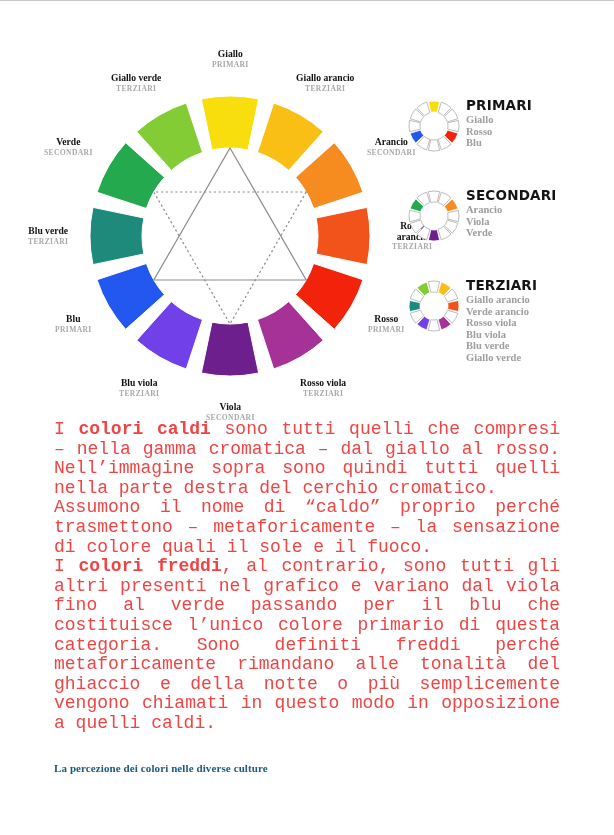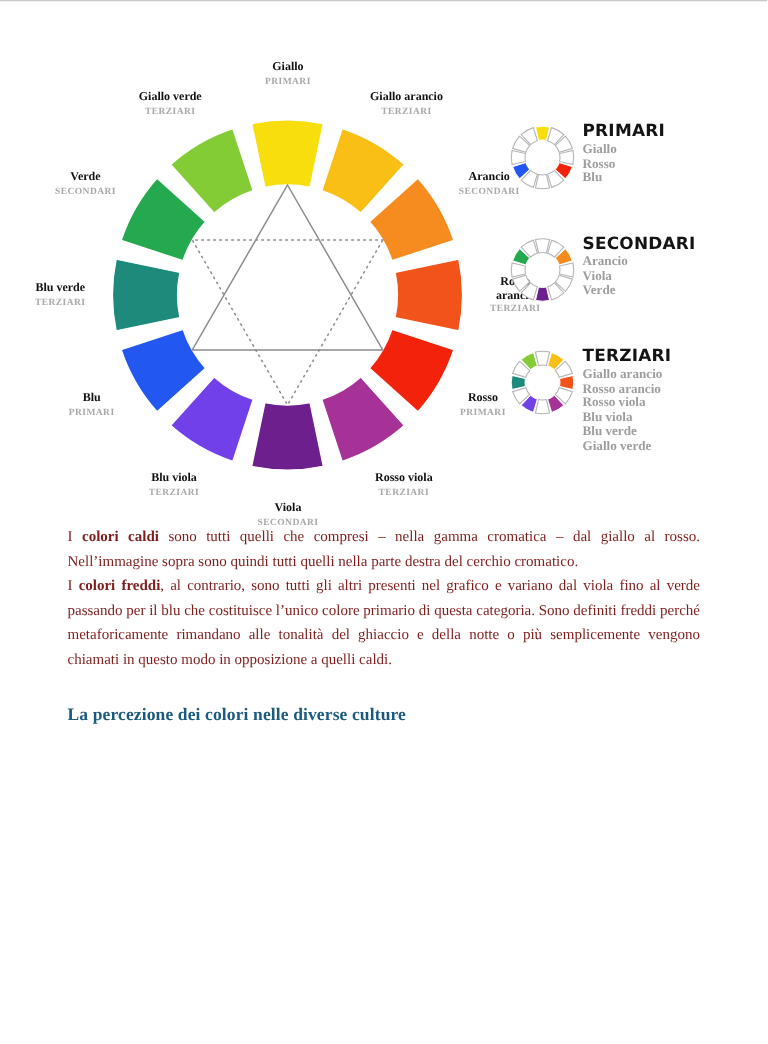--- a/index.html
+++ b/index.html
@@ -137,31 +137,31 @@
     font-weight: bold;
     font-size: 14.2px;
     color: #1b5a7d;
     margin: 0 0 14px 0;
     line-height: 17px;
     letter-spacing: 0.1px;
   }
   h2.sec2 {
     font-family: "Liberation Serif", serif;
     font-weight: bold;
-    font-size: 14px;
+    font-size: 11px;
     color: #1b5a7d;
     margin: 26px 0 14px 0;
     line-height: 17px;
     letter-spacing: 0.1px;
   }
   p.para {
-    font-family: Liberation Serif, serif;
-    font-size: 12px;
+    font-family: Liberation Mono, monospace;
+    font-size: 18px;
     line-height: 19.6px;
-    color: #7f1d1d;
+    color: #ef4444;
     margin: 0;
     text-align: justify;
     text-justify: inter-word;
     hyphens: manual;
   }
   p.para + p.para { margin-top: 0; }
   .b { font-weight: bold; }
 </style>
 </head>
 <body>
@@ -310,36 +310,37 @@
               <path d="M 20.690707381931585 51.907618899075885 A 25 25 0 0 1 10.95004099843754 46.28384254047926 L 18.452022959125024 38.23895182266839 A 14 14 0 0 0 23.906796133881688 41.3882665834825 Z" fill="#7140e8" stroke="#ffffff" stroke-width="0.8"></path>
               <path d="M 9.716157459520737 45.04995900156246 A 25 25 0 0 1 4.092381100924115 35.309292618068426 L 14.611733416517504 32.093203866118316 A 14 14 0 0 0 17.761048177331613 37.54797704087498 Z" fill="#ffffff" stroke="#b5b5b5" stroke-width="0.9"></path>
               <path d="M 3.640748380369118 33.62377635859662 A 25 25 0 0 1 3.640748380369118 22.376223641403374 L 14.358819093006707 24.85068523918589 A 14 14 0 0 0 14.358819093006707 31.149314760814107 Z" fill="#1d8a7c" stroke="#ffffff" stroke-width="0.8"></path>
               <path d="M 4.092381100924111 20.69070738193159 A 25 25 0 0 1 9.716157459520737 10.95004099843754 L 17.76104817733161 18.452022959125024 A 14 14 0 0 0 14.611733416517502 23.90679613388169 Z" fill="#ffffff" stroke="#b5b5b5" stroke-width="0.9"></path>
               <path d="M 10.950040998437526 9.716157459520748 A 25 25 0 0 1 20.690707381931574 4.092381100924118 L 23.90679613388168 14.611733416517506 A 14 14 0 0 0 18.452022959125017 17.761048177331617 Z" fill="#84cc35" stroke="#ffffff" stroke-width="0.8"></path>
             </g>
         </svg>
         <div class="legend-text">
           <div class="legend-title">TERZIARI</div>
           <div class="legend-item">Giallo arancio</div>
-          <div class="legend-item">Rosso arancio</div>
+          <div class="legend-item">Verde arancio</div>
           <div class="legend-item">Rosso viola</div>
           <div class="legend-item">Blu viola</div>
           <div class="legend-item">Blu verde</div>
           <div class="legend-item">Giallo verde</div>
         </div>
       </div>
 
     </div>
   </div>
 
   <div class="content">
 
 
     <p class="para"><span>I </span><span class="b">colori caldi</span><span> sono tutti quelli che compresi – nella gamma cromatica – dal giallo al rosso. Nell’immagine sopra sono quindi tutti quelli nella parte destra del cerchio cromatico.</span></p>
 
+    <p class="para">Assumono il nome di “caldo” proprio perché trasmettono – metaforicamente – la sensazione di colore quali il sole e il fuoco.</p>
 
     <p class="para"><span>I </span><span class="b">colori freddi</span><span>, al contrario, sono tutti gli altri presenti nel grafico e variano dal viola fino al verde passando per il blu che costituisce l’unico colore primario di questa categoria. Sono definiti freddi perché metaforicamente rimandano alle tonalità del ghiaccio e della notte o più semplicemente vengono chiamati in questo modo in opposizione a quelli caldi.</span></p>
 
     <h2 class="sec2">La percezione dei colori nelle diverse culture</h2>
 
 
   </div>
 </div>
 
 </body></html>

